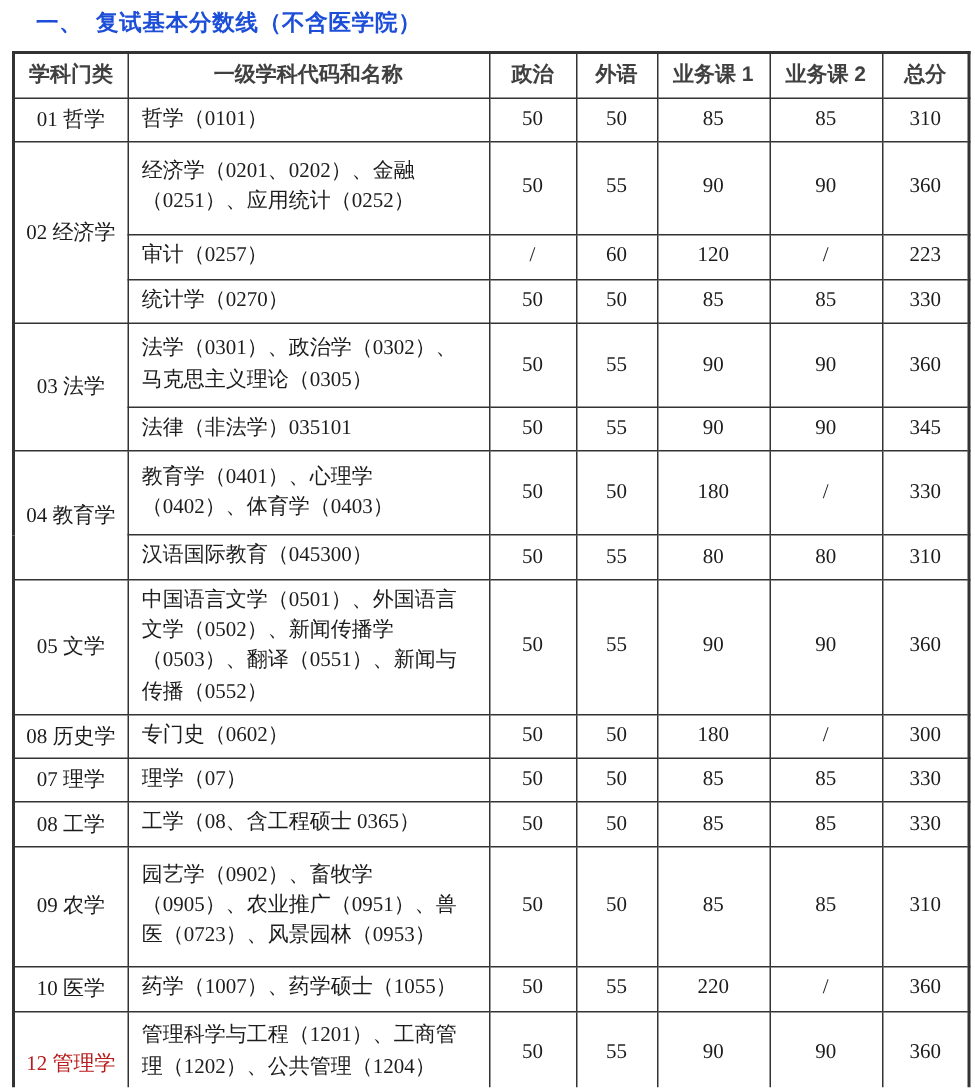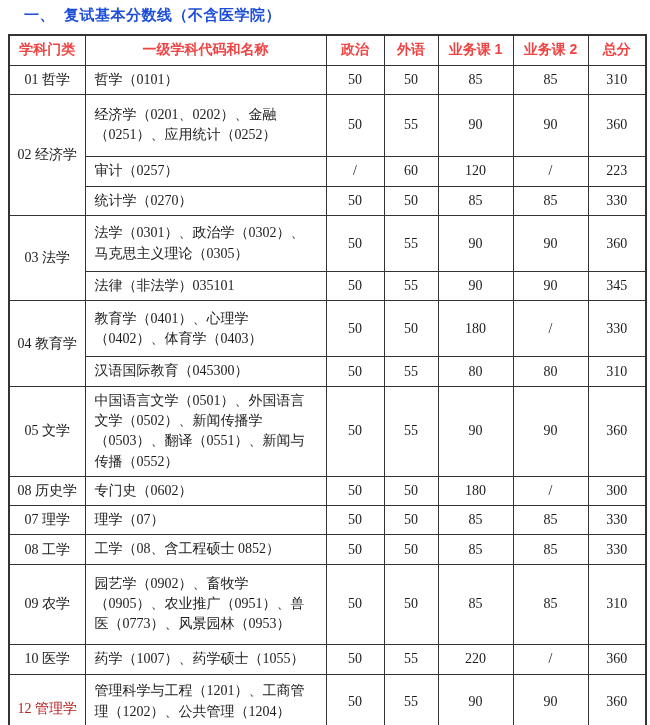--- a/index.html
+++ b/index.html
@@ -31,21 +31,21 @@
     border:2px solid #333;
   }
   th, td {
     border:1px solid #333;
     overflow:hidden;
   }
   th {
     font-family:"Liberation Sans","DejaVu Sans",sans-serif;
     font-weight:bold;
     font-size:14px;
-    color:#ef4444;
+    color:#404040;
     text-align:center;
     padding:2px 1px;
   }
   td {
     font-size:14px;
     vertical-align:middle;
     color:#1c1c1c;
   }
   td.cat  { text-align:center; padding:2px; }
   td.name { text-align:left; padding:4px 9px; line-height:1.45; }
@@ -179,30 +179,30 @@
           <td class="cat" rowspan="1">07 理学</td>
           <td class="name">理学（07）</td>
           <td class="val">50</td>
           <td class="val">50</td>
           <td class="val">85</td>
           <td class="val">85</td>
           <td class="val">330</td>
         </tr>
         <tr style="height: 29px;">
           <td class="cat" rowspan="1">08 工学</td>
-          <td class="name">工学（08、含工程硕士 0852）</td>
+          <td class="name">工学（08、含工程硕士 0365）</td>
           <td class="val">50</td>
           <td class="val">50</td>
           <td class="val">85</td>
           <td class="val">85</td>
           <td class="val">330</td>
         </tr>
         <tr style="height: 80px;">
           <td class="cat" rowspan="1">09 农学</td>
-          <td class="name">园艺学（0902）、畜牧学（0905）、农业推广（0951）、兽医（0773）、风景园林（0953）</td>
+          <td class="name">园艺学（0902）、畜牧学（0905）、农业推广（0951）、兽医（0723）、风景园林（0953）</td>
           <td class="val">50</td>
           <td class="val">50</td>
           <td class="val">85</td>
           <td class="val">85</td>
           <td class="val">310</td>
         </tr>
         <tr style="height: 30px;">
           <td class="cat" rowspan="1">10 医学</td>
           <td class="name">药学（1007）、药学硕士（1055）</td>
           <td class="val">50</td>

